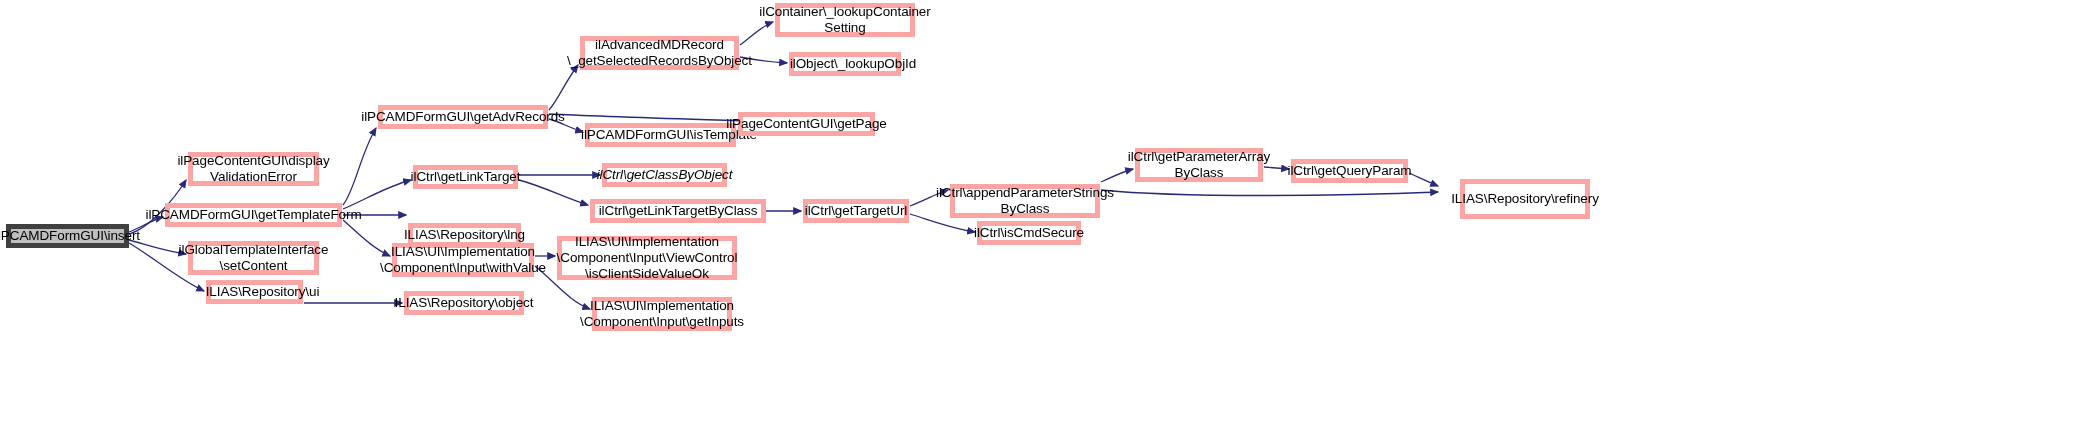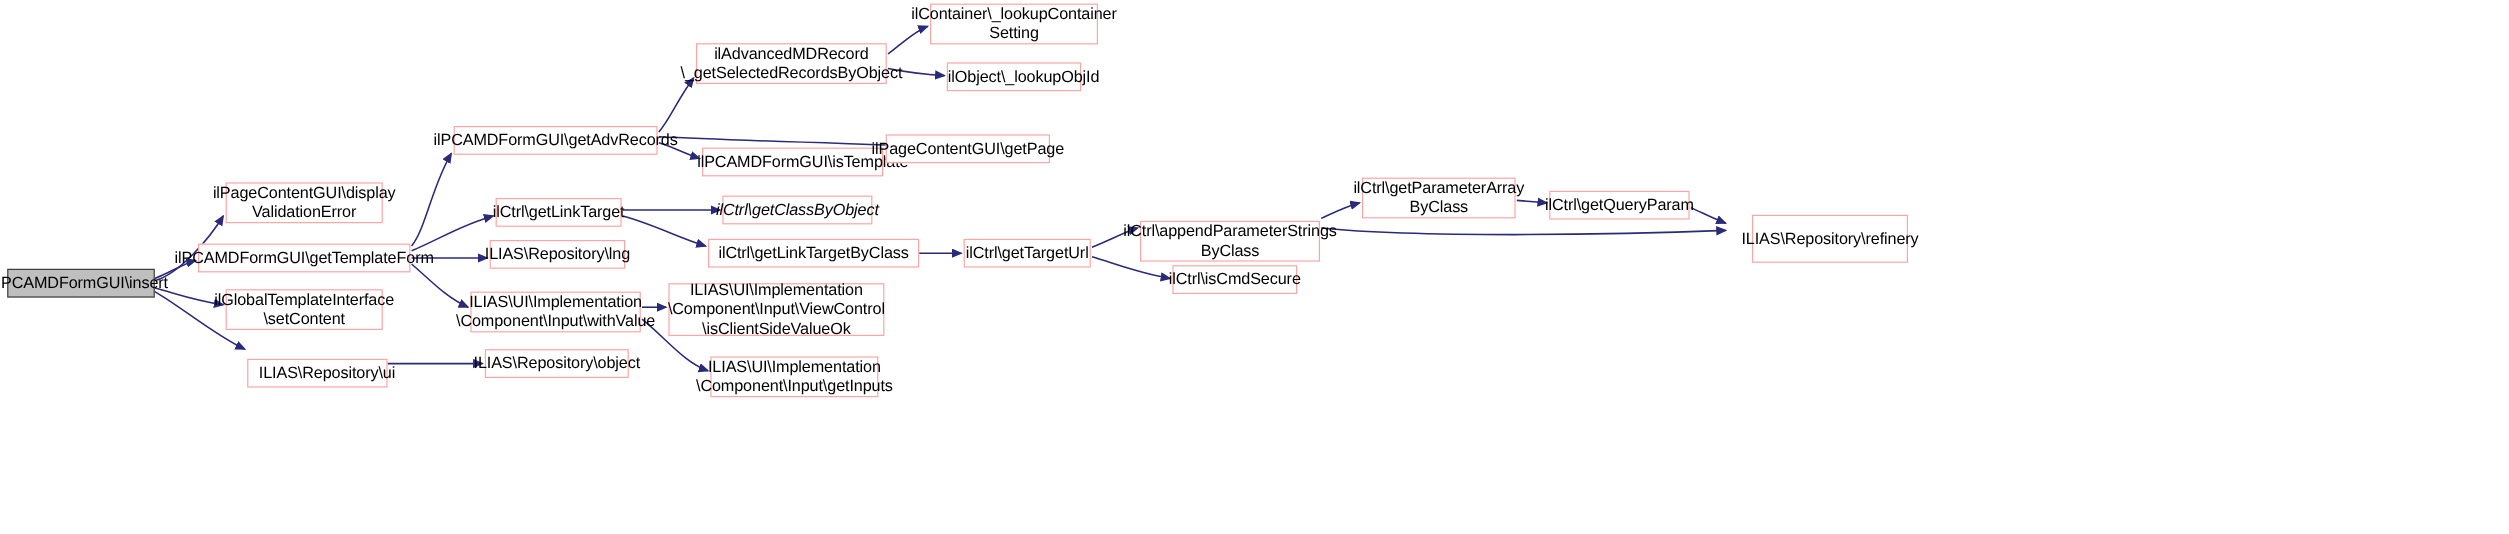--- a/index.html
+++ b/index.html
@@ -19,21 +19,21 @@
     position: absolute;
     left: 0;
     top: 0;
     width: 2091px;
     height: 445px;
     pointer-events: none;
   }
   .node {
     position: absolute;
     box-sizing: border-box;
-    border: 1px solid #fca5a5;
+    border: 5px solid #fca5a5;
     background: #ffffff;
     color: #000000;
     font-size: 13.5px;
     line-height: 16px;
     display: flex;
     align-items: center;
     justify-content: center;
     text-align: center;
     white-space: pre-line;
     letter-spacing: -0.1px;
@@ -84,24 +84,24 @@
       </g>
   </svg>
 
   <div id="node-layer">
       <div class="node root" style="left: 6px; top: 224px; width: 123px; height: 24px;">ilPCAMDFormGUI\insert</div>
       <div class="node" style="left: 188px; top: 152px; width: 131px; height: 34px;">ilPageContentGUI\display
 ValidationError</div>
       <div class="node" style="left: 165px; top: 203px; width: 177px; height: 24px;">ilPCAMDFormGUI\getTemplateForm</div>
       <div class="node" style="left: 188px; top: 241px; width: 131px; height: 34px;">ilGlobalTemplateInterface
 \setContent</div>
-      <div class="node" style="left: 206px; top: 299px; width: 117px; height: 24px; padding-left: 16px;">ILIAS\Repository\ui</div>
+      <div class="node" style="left: 206px; top: 280px; width: 97px; height: 24px; padding-left: 16px;">ILIAS\Repository\ui</div>
       <div class="node" style="left: 378px; top: 105px; width: 170px; height: 24px;">ilPCAMDFormGUI\getAdvRecords</div>
       <div class="node" style="left: 413px; top: 165px; width: 105px; height: 24px;">ilCtrl\getLinkTarget</div>
-      <div class="node" style="left: 408px; top: 200px; width: 113px; height: 24px;">ILIAS\Repository\lng</div>
+      <div class="node" style="left: 408px; top: 223px; width: 113px; height: 24px;">ILIAS\Repository\lng</div>
       <div class="node" style="left: 392px; top: 243px; width: 142px; height: 34px;">ILIAS\UI\Implementation
 \Component\Input\withValue</div>
       <div class="node" style="left: 404px; top: 291px; width: 120px; height: 24px;">ILIAS\Repository\object</div>
       <div class="node" style="left: 580px; top: 36px; width: 159px; height: 34px;">ilAdvancedMDRecord
 \_getSelectedRecordsByObject</div>
       <div class="node" style="left: 585px; top: 123px; width: 151px; height: 24px; padding-left: 17px;">ilPCAMDFormGUI\isTemplate</div>
       <div class="node" style="left: 602px; top: 163px; width: 125px; height: 24px; font-style: italic;">ilCtrl\getClassByObject</div>
       <div class="node" style="left: 590px; top: 199px; width: 176px; height: 24px;">ilCtrl\getLinkTargetByClass</div>
       <div class="node" style="left: 557px; top: 236px; width: 180px; height: 44px;">ILIAS\UI\Implementation
 \Component\Input\ViewControl

